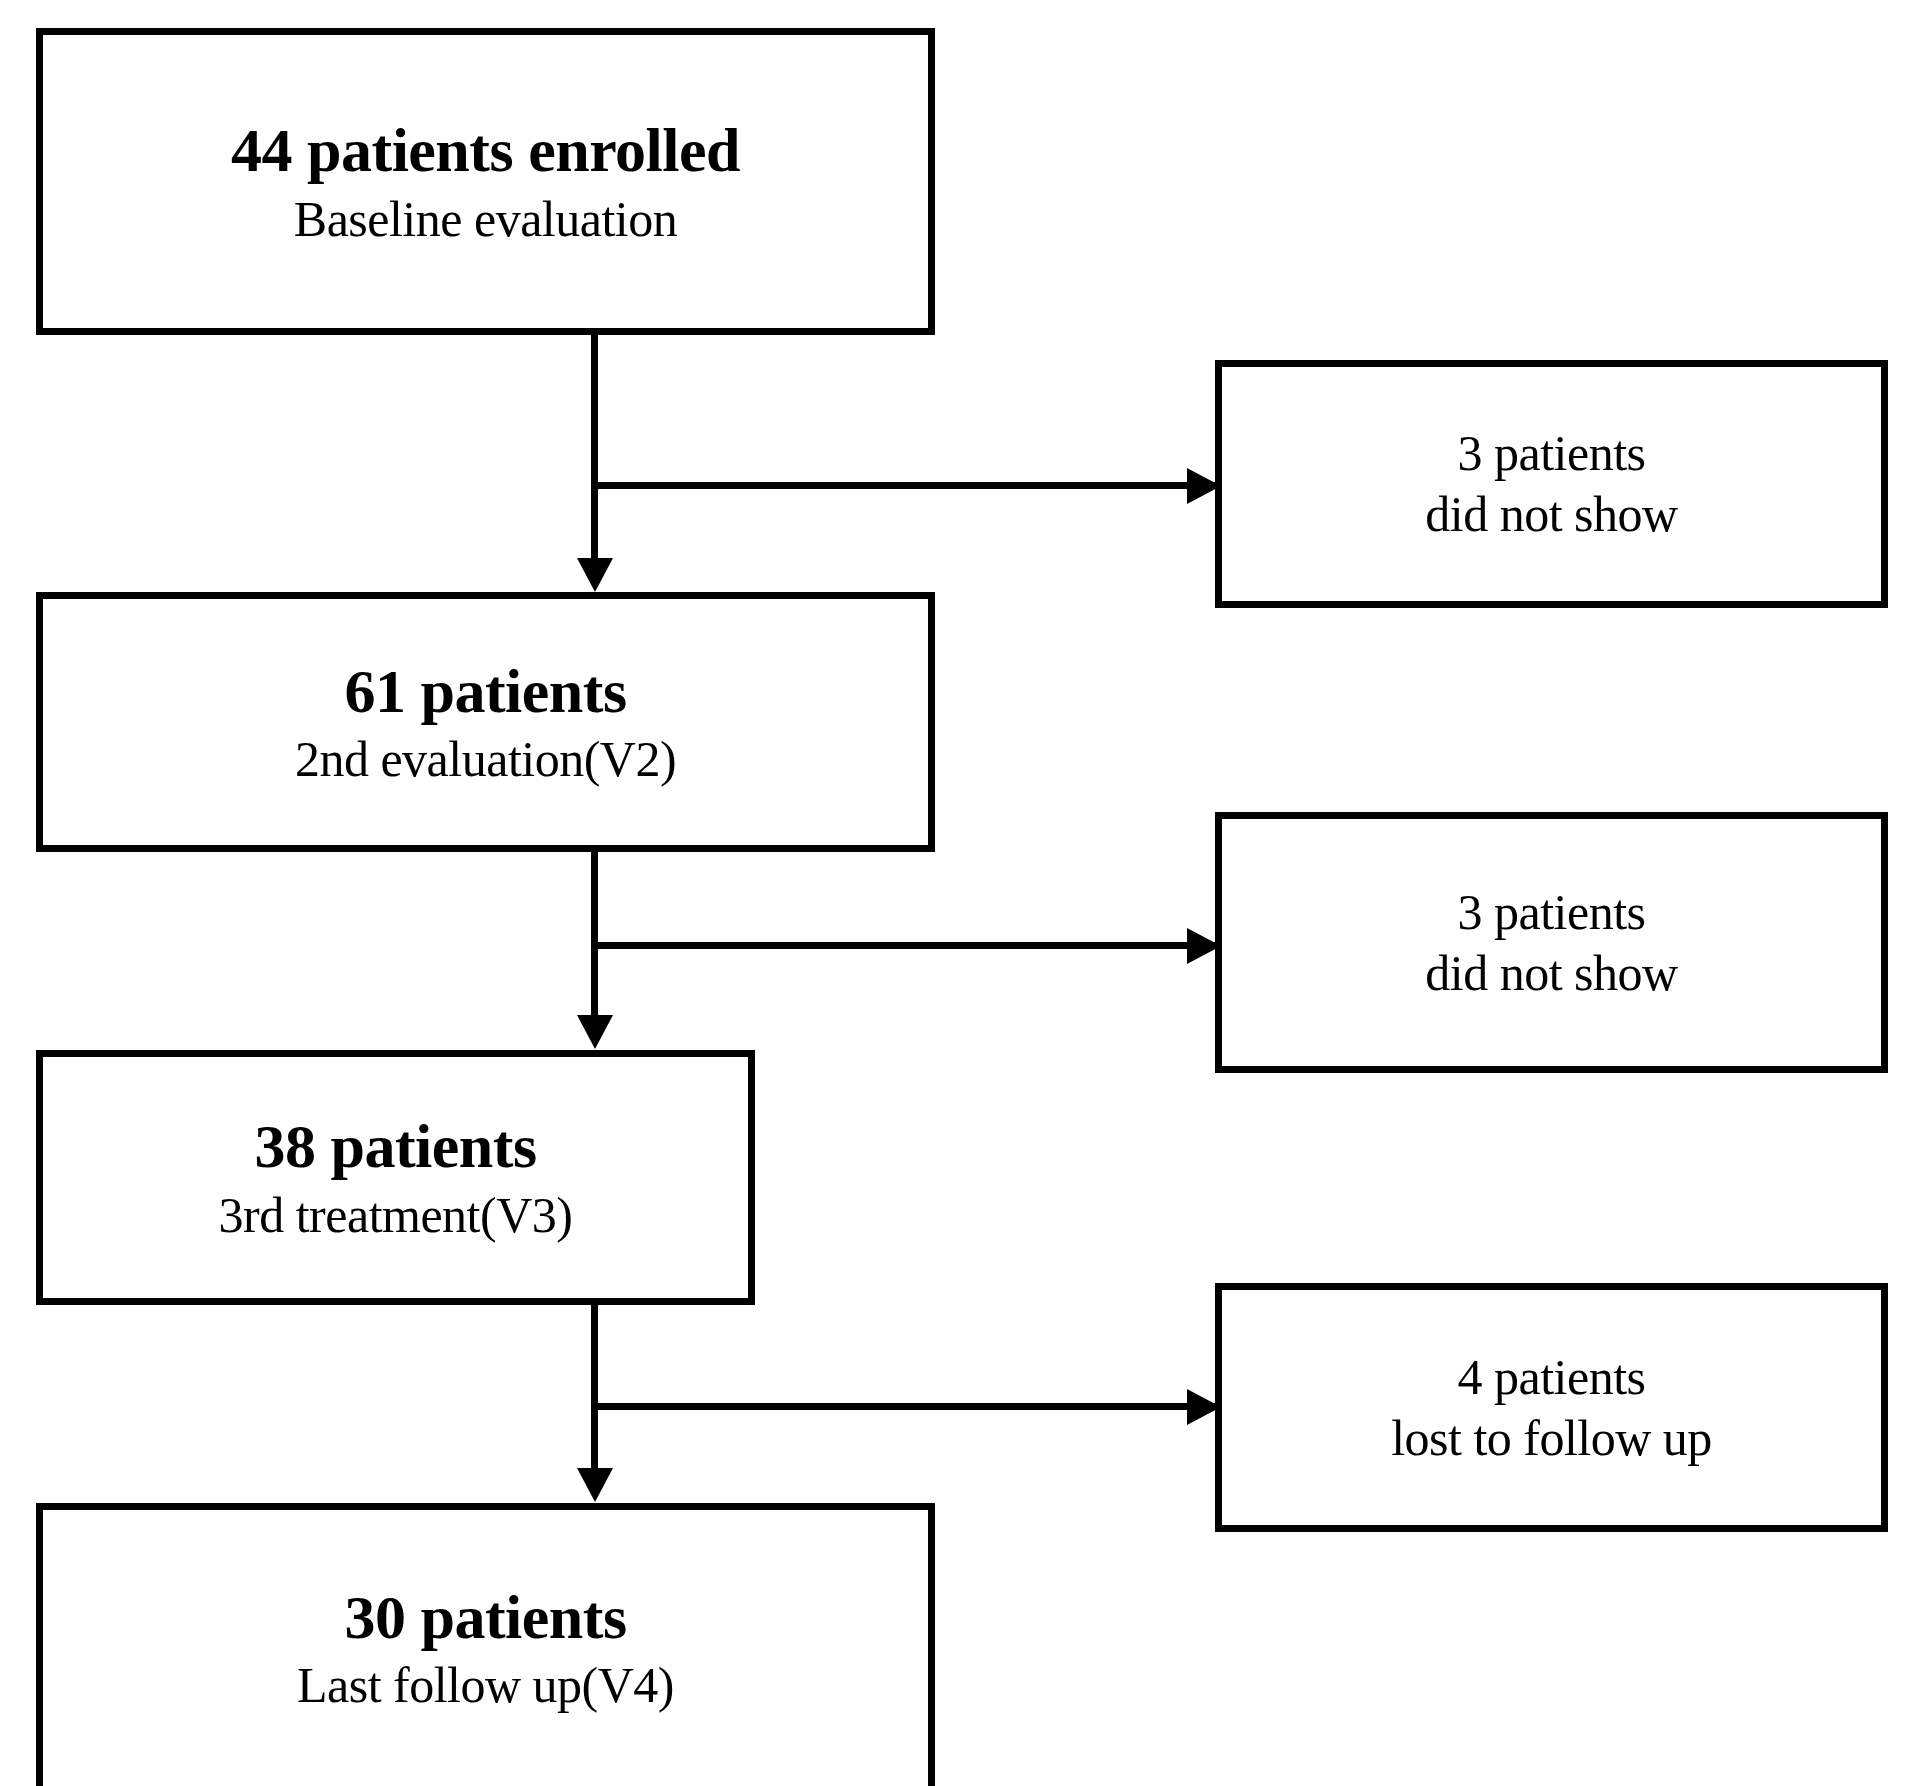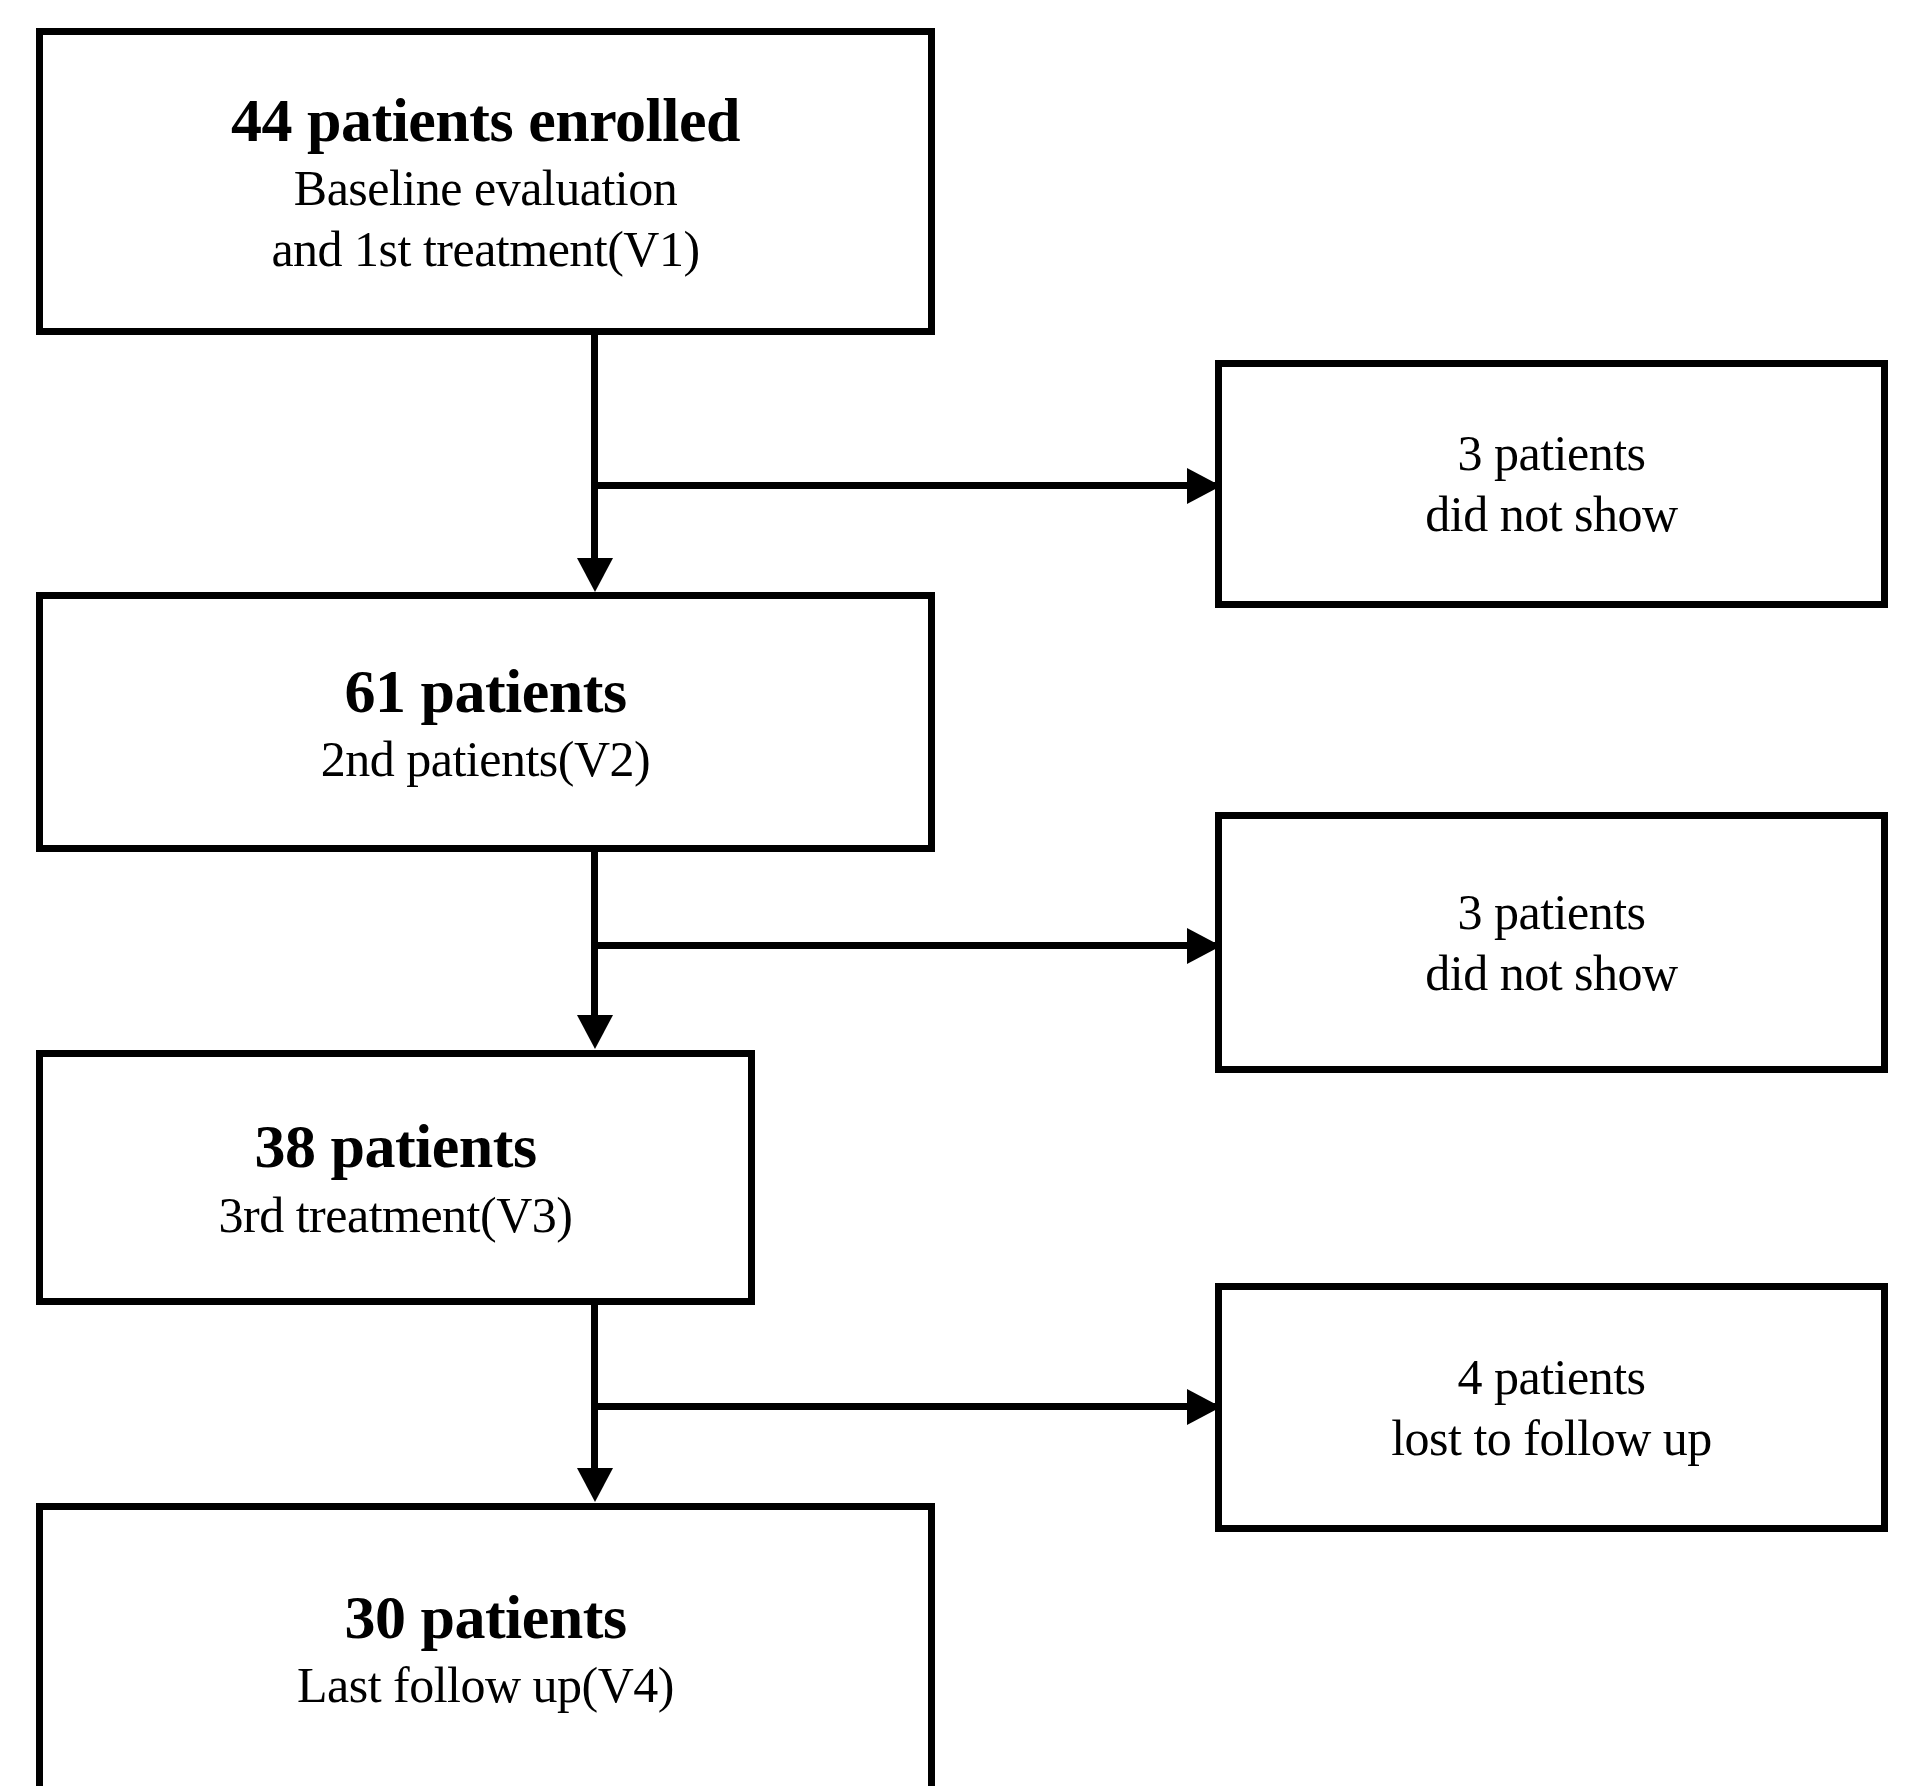--- a/index.html
+++ b/index.html
@@ -95,26 +95,25 @@
   #barrow-3 { top: 1389px; left: 1187px; }
 </style>
 </head>
 <body>
 
 <div id="canvas">
 
   <div class="node" id="node-enrolled">
     <span class="line bold-line">44 patients enrolled</span>
     <span class="line plain-line">Baseline evaluation</span>
-    <span class="line plain-line">and 1st treatment(V1)</span>
   </div>
 
   <div class="node" id="node-v2">
     <span class="line bold-line">61 patients</span>
-    <span class="line plain-line">2nd patients(V2)</span>
+    <span class="line plain-line">2nd evaluation(V2)</span>
   </div>
 
   <div class="node" id="node-v3">
     <span class="line bold-line">38 patients</span>
     <span class="line plain-line">3rd treatment(V3)</span>
   </div>
 
   <div class="node" id="node-v4">
     <span class="line bold-line">30 patients</span>
     <span class="line plain-line">Last follow up(V4)</span>

